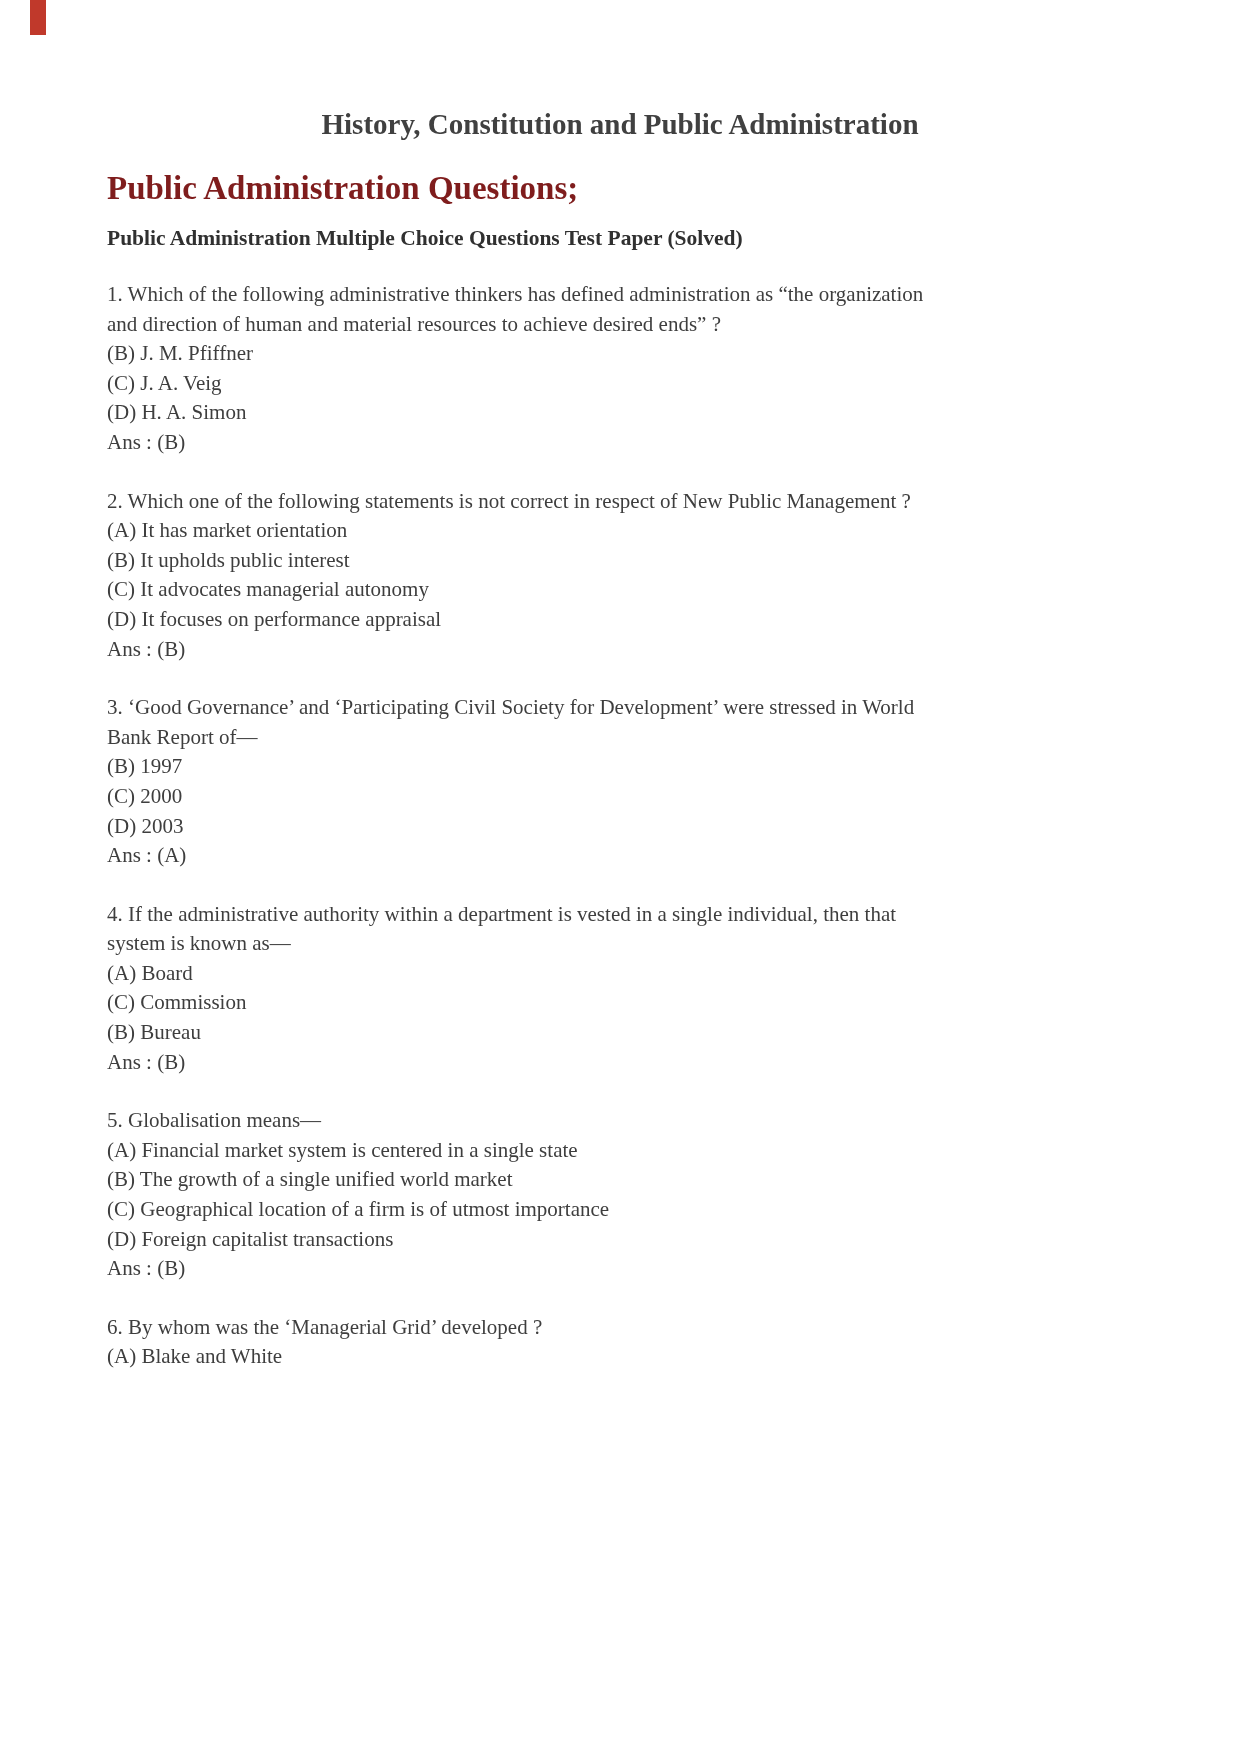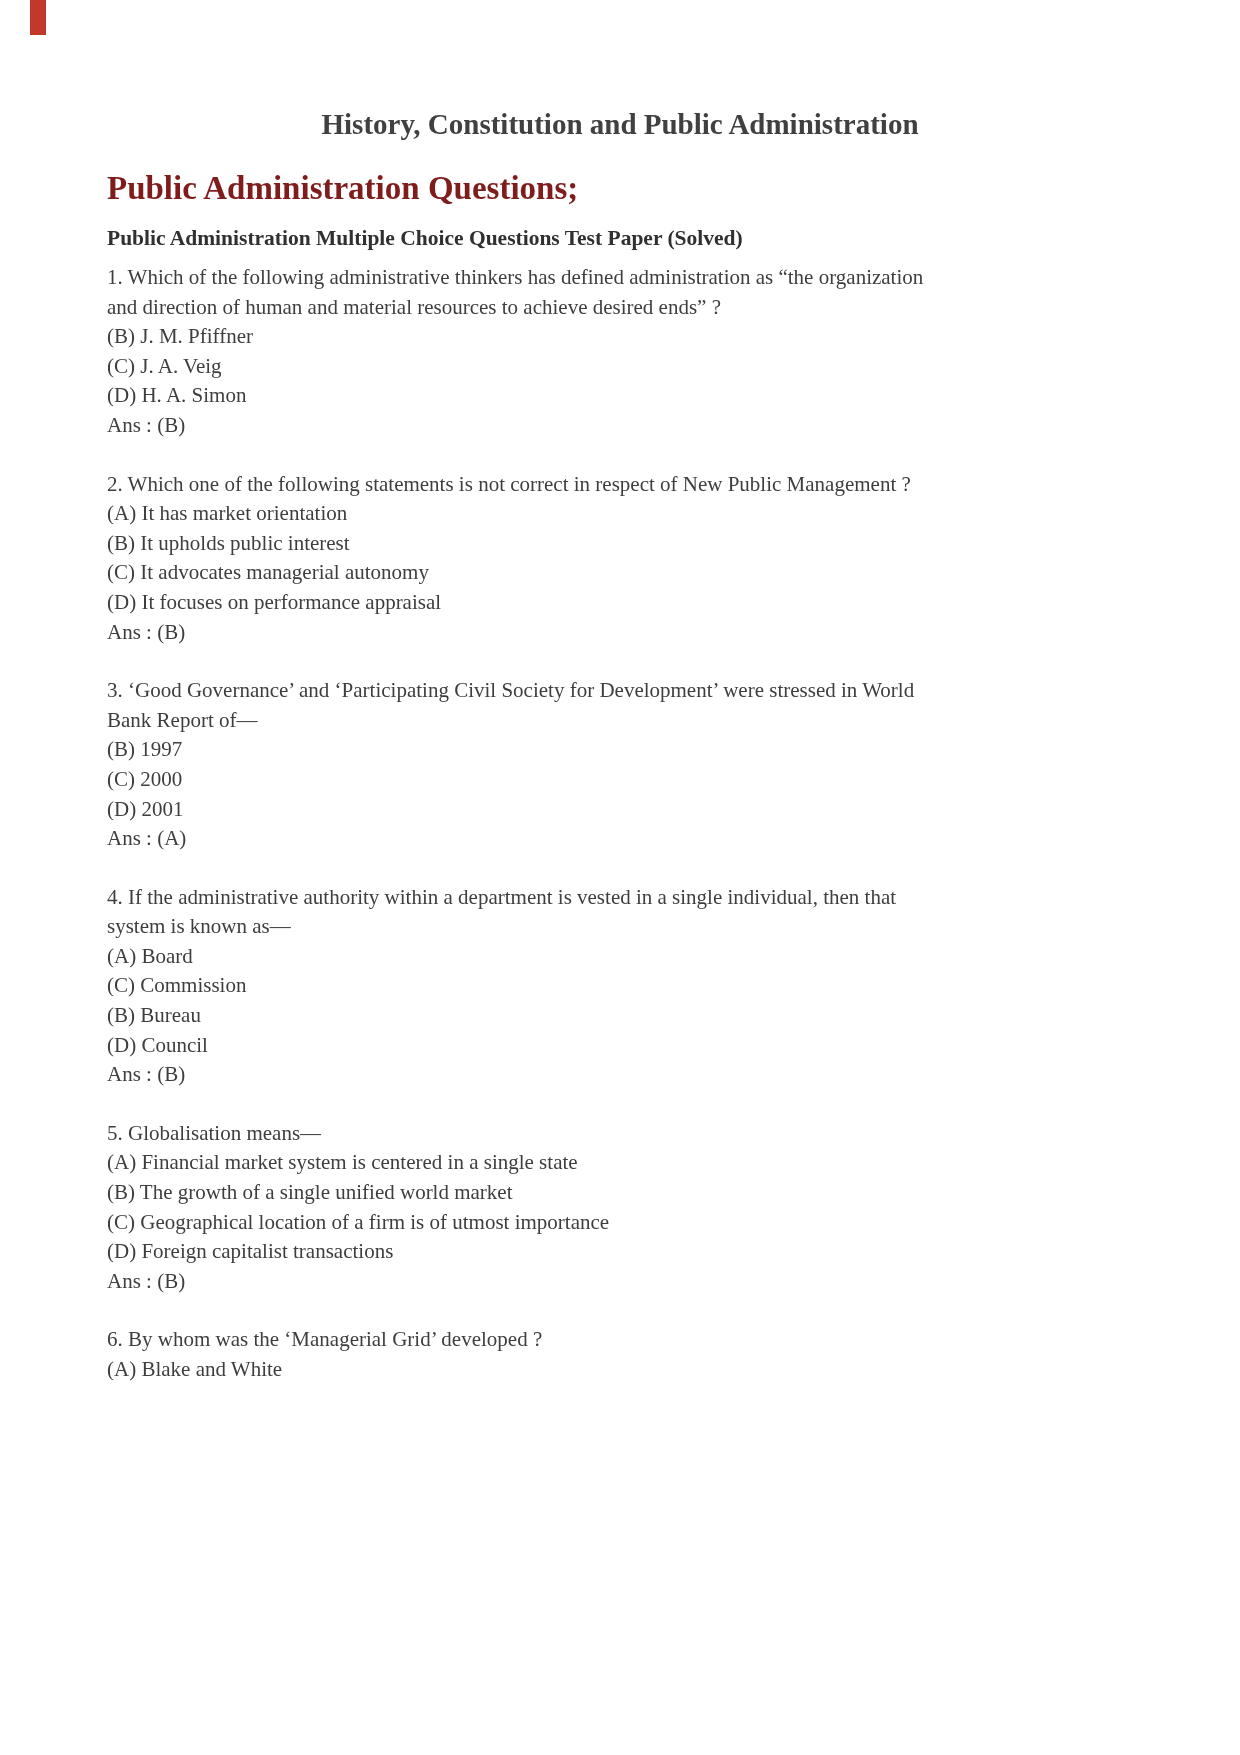--- a/index.html
+++ b/index.html
@@ -42,21 +42,21 @@
     color: #7f1d1d;
   }
   .sub-heading {
     margin: 16px 0 8px 0;
     font-size: 21.5px;
     line-height: 28px;
     font-weight: 700;
     color: #303030;
   }
   .question-list {
-    margin-top: 11px;
+    margin-top: 28px;
   }
   .question {
     font-size: 21px;
     line-height: 29.6px;
     margin: 0 0 29px 0;
   }
   .question .q-line {
     white-space: nowrap;
   }
 </style>
@@ -98,35 +98,34 @@
   </div>
 
   <div class="question">
     <div>
           <div class="q-line">3. ‘Good Governance’ and ‘Participating Civil Society for Development’ were stressed in World</div>
           <div class="q-line">Bank Report of—</div>
         </div>
     <div>
           <div class="q-line">(B) 1997</div>
           <div class="q-line">(C) 2000</div>
-          <div class="q-line">(D) 2001</div>
+          <div class="q-line">(D) 2003</div>
         </div>
     <div class="q-line">Ans : (A)</div>
   </div>
 
   <div class="question">
     <div>
           <div class="q-line">4. If the administrative authority within a department is vested in a single individual, then that</div>
           <div class="q-line">system is known as—</div>
         </div>
     <div>
           <div class="q-line">(A) Board</div>
           <div class="q-line">(C) Commission</div>
           <div class="q-line">(B) Bureau</div>
-          <div class="q-line">(D) Council</div>
         </div>
     <div class="q-line">Ans : (B)</div>
   </div>
 
   <div class="question">
     <div>
           <div class="q-line">5. Globalisation means—</div>
         </div>
     <div>
           <div class="q-line">(A) Financial market system is centered in a single state</div>

